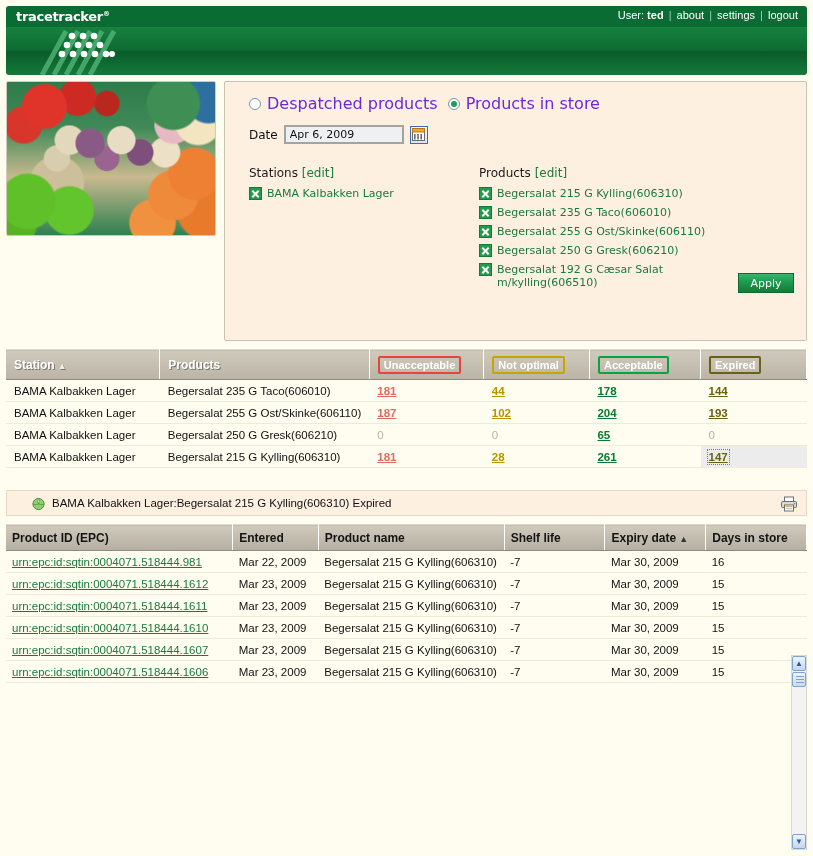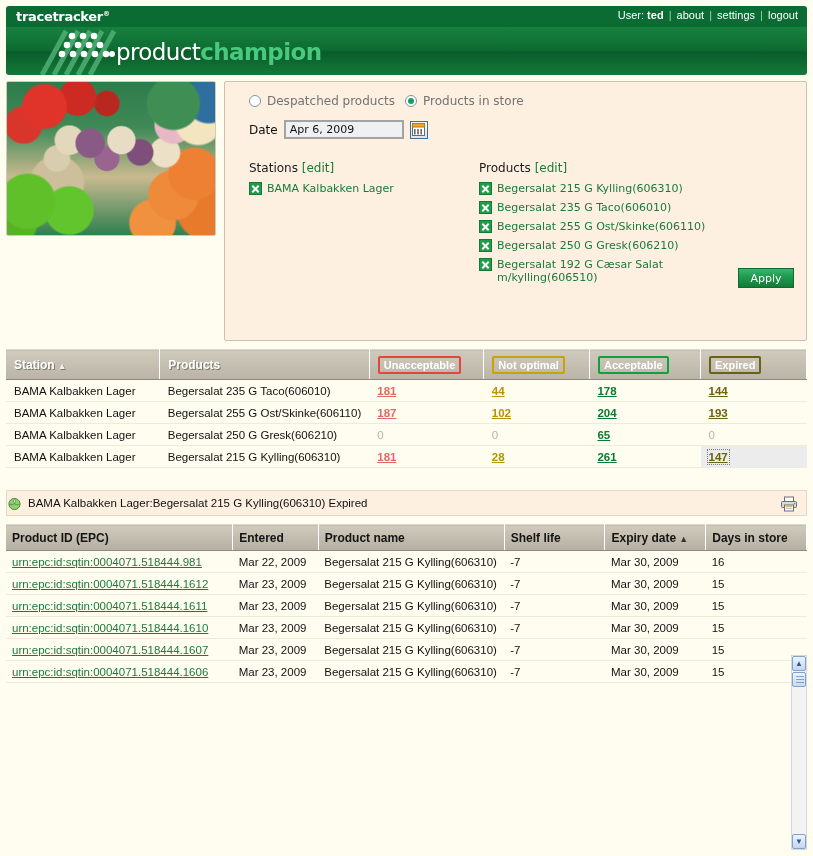--- a/index.html
+++ b/index.html
@@ -113,21 +113,21 @@
   .radio-item { display: flex; align-items: center; gap: 6px; cursor: pointer; }
   .radio {
     width: 12px; height: 12px; border-radius: 50%;
     border: 1px solid #7d92ad; background: #fff;
     display: inline-block; position: relative;
   }
   .radio.checked::after {
     content: ""; position: absolute; left: 2px; top: 2px;
     width: 6px; height: 6px; border-radius: 50%; background: #18a05a;
   }
-  .radio-label { font-family: "DejaVu Sans", sans-serif; font-size: 12px; color: #737373; }
+  .radio-label { font-family: "DejaVu Sans", sans-serif; font-size: 16px; color: #6d28d9; }
 
   .date-row { display: flex; align-items: center; gap: 6px; margin: 12px 0 6px 12px; }
   .date-label { font-family: "DejaVu Sans", sans-serif; font-size: 12px; }
   .date-input {
     width: 120px; height: 19px;
     border: 2px solid #a3a3a3; background: #eef0f2;
     font-family: "DejaVu Sans", sans-serif; font-size: 11px;
     padding: 1px 4px; color: #111;
   }
   .cal-btn {
@@ -244,21 +244,21 @@
   .col-products { width: 150px; }
   .col-num      { width: 120px; }
 
   
   .detail-head {
     margin: 22px 6px 0 6px;
     background: #fdf0e0;
     border: 1px solid #e4d9c6;
     height: 26px;
     display: flex; align-items: center;
-    padding: 0 0;
+    padding: 0 24px;
     position: relative;
   }
   .detail-head-text { font-size: 11.5px; color: #111; margin-left: 6px; }
   .printer { position: absolute; right: 8px; top: 4px; cursor: pointer; }
 
   .det-table {
     margin: 8px 6px 0 6px;
     border-collapse: collapse;
     width: 801px;
   }
@@ -352,23 +352,20 @@
             <circle cx="49" cy="18" r="3.3"></circle>
             <circle cx="60" cy="18" r="3.3"></circle>
           <circle cx="22" cy="27" r="3.3"></circle>
             <circle cx="33" cy="27" r="3.3"></circle>
             <circle cx="44" cy="27" r="3.3"></circle>
             <circle cx="55" cy="27" r="3.3"></circle>
             <circle cx="66" cy="27" r="3.3"></circle>
           <circle cx="72" cy="27" r="3.0"></circle>
         </g>
       </svg>
-      <div class="brand-text">
-        <span class="w1">product</span><span class="w2">champion</span>
-      </div>
     </div>
   </div>
 
   <div class="content">
     <div class="row-top">
 
       <div class="photo"></div>
 
       <div class="panel">
         <div class="panel-body">

